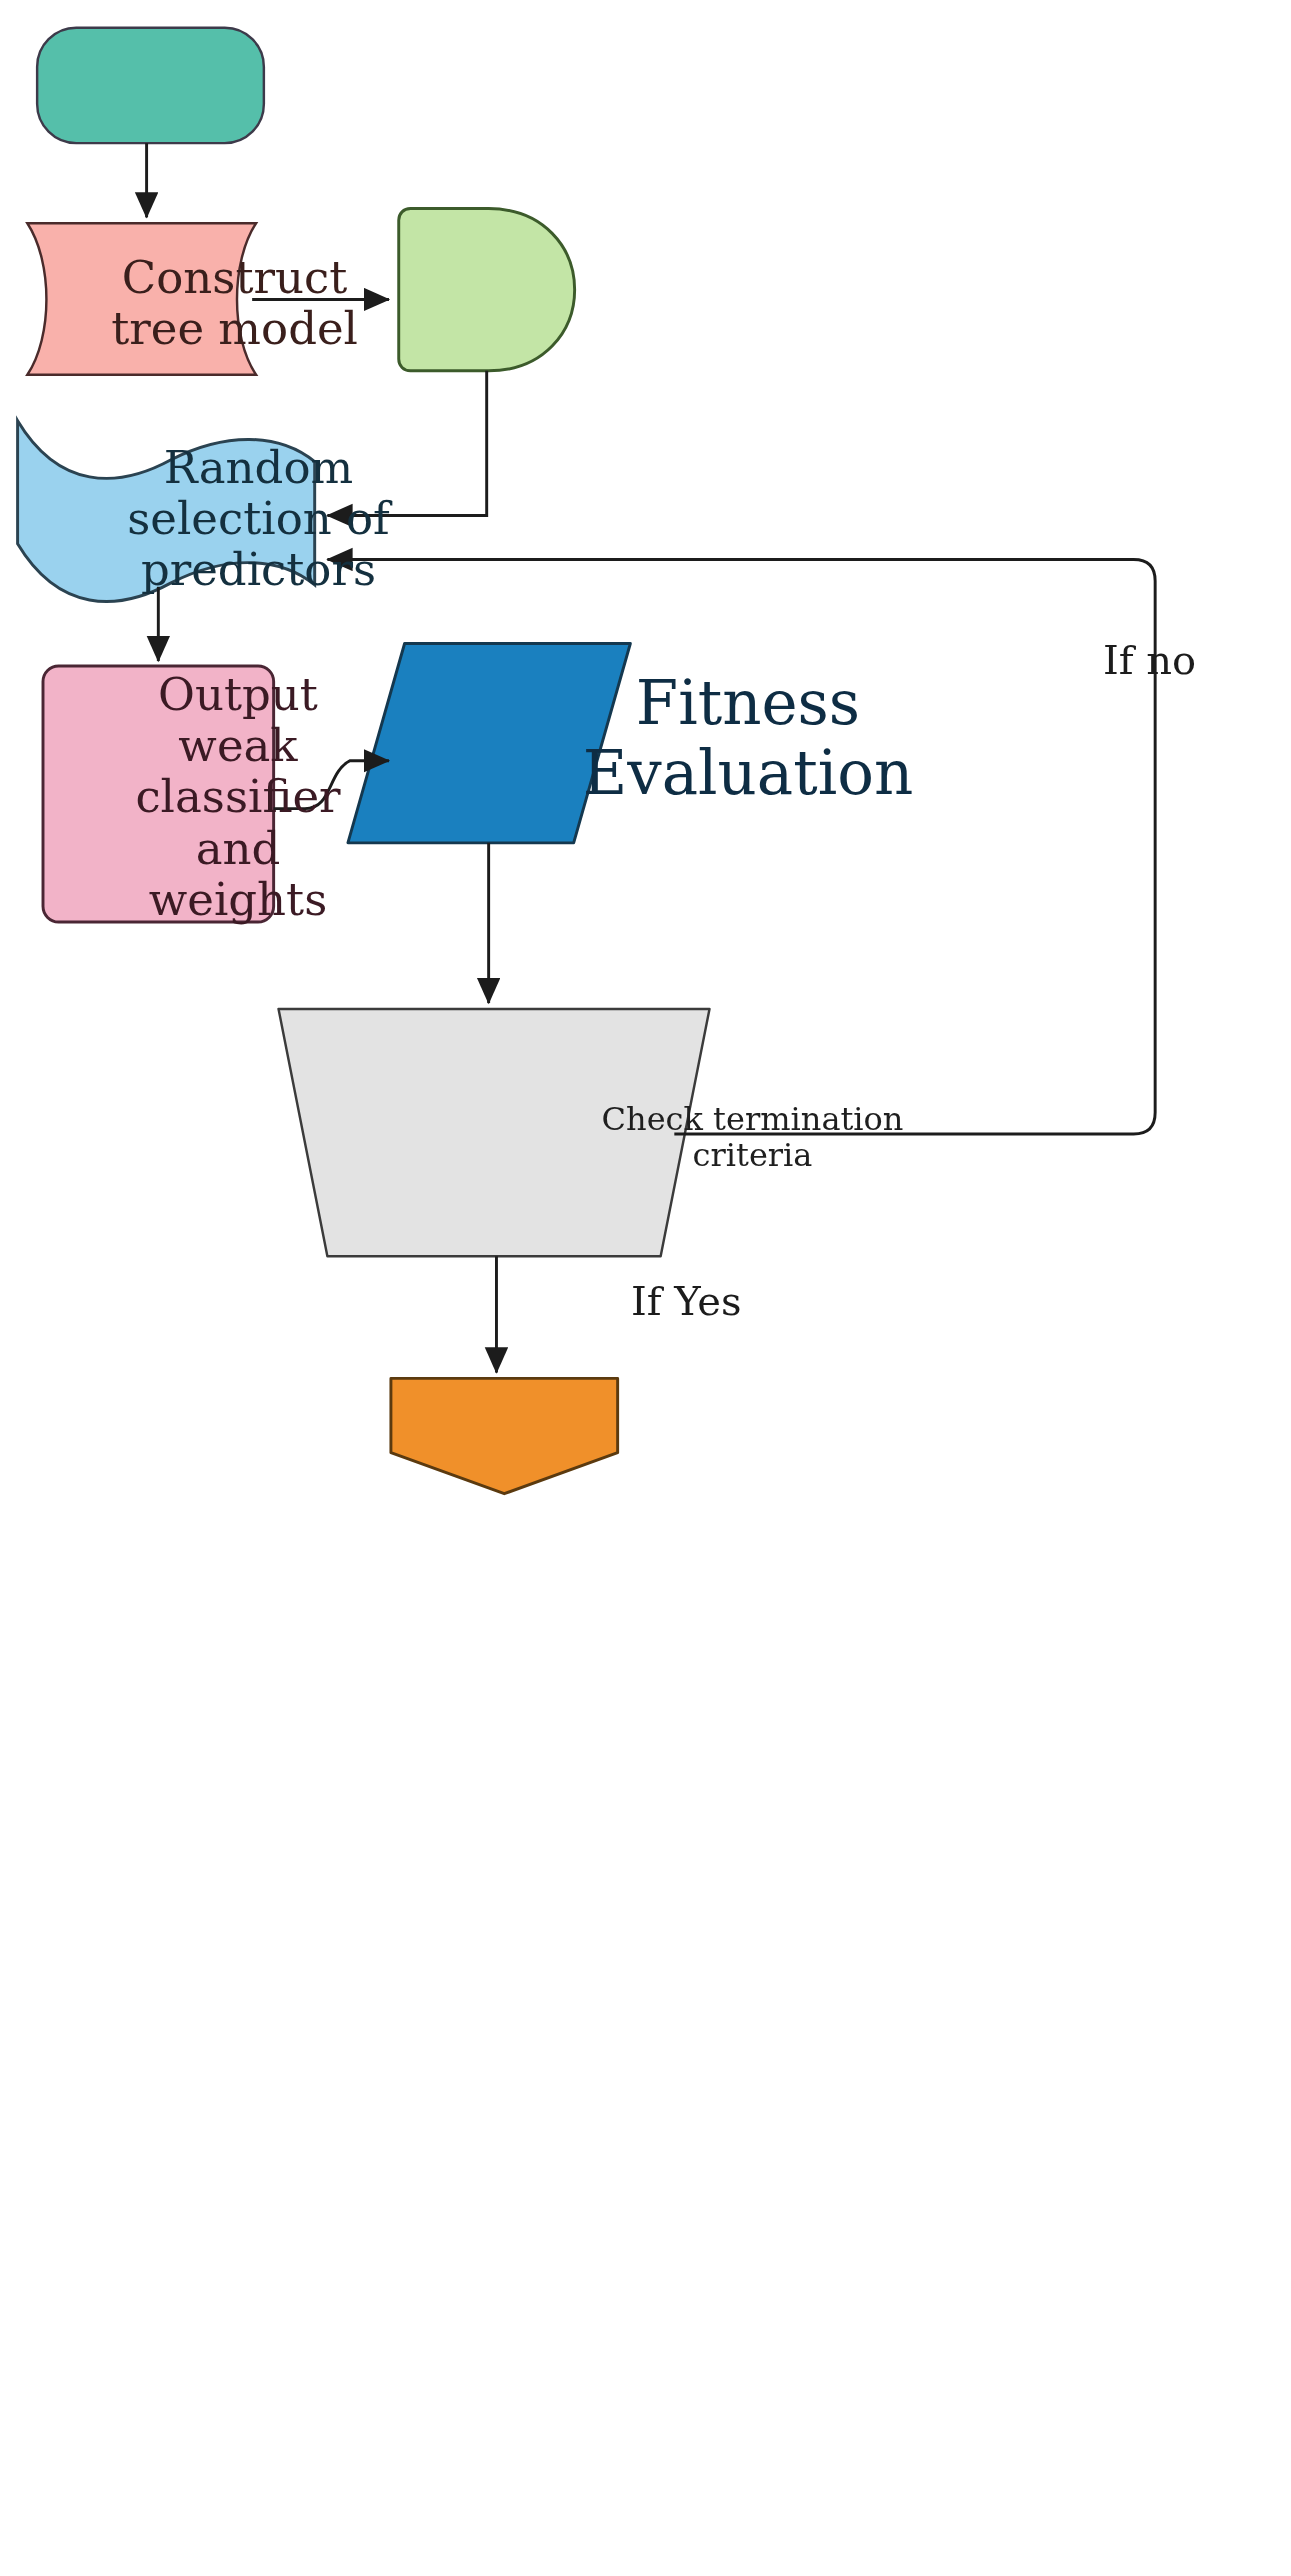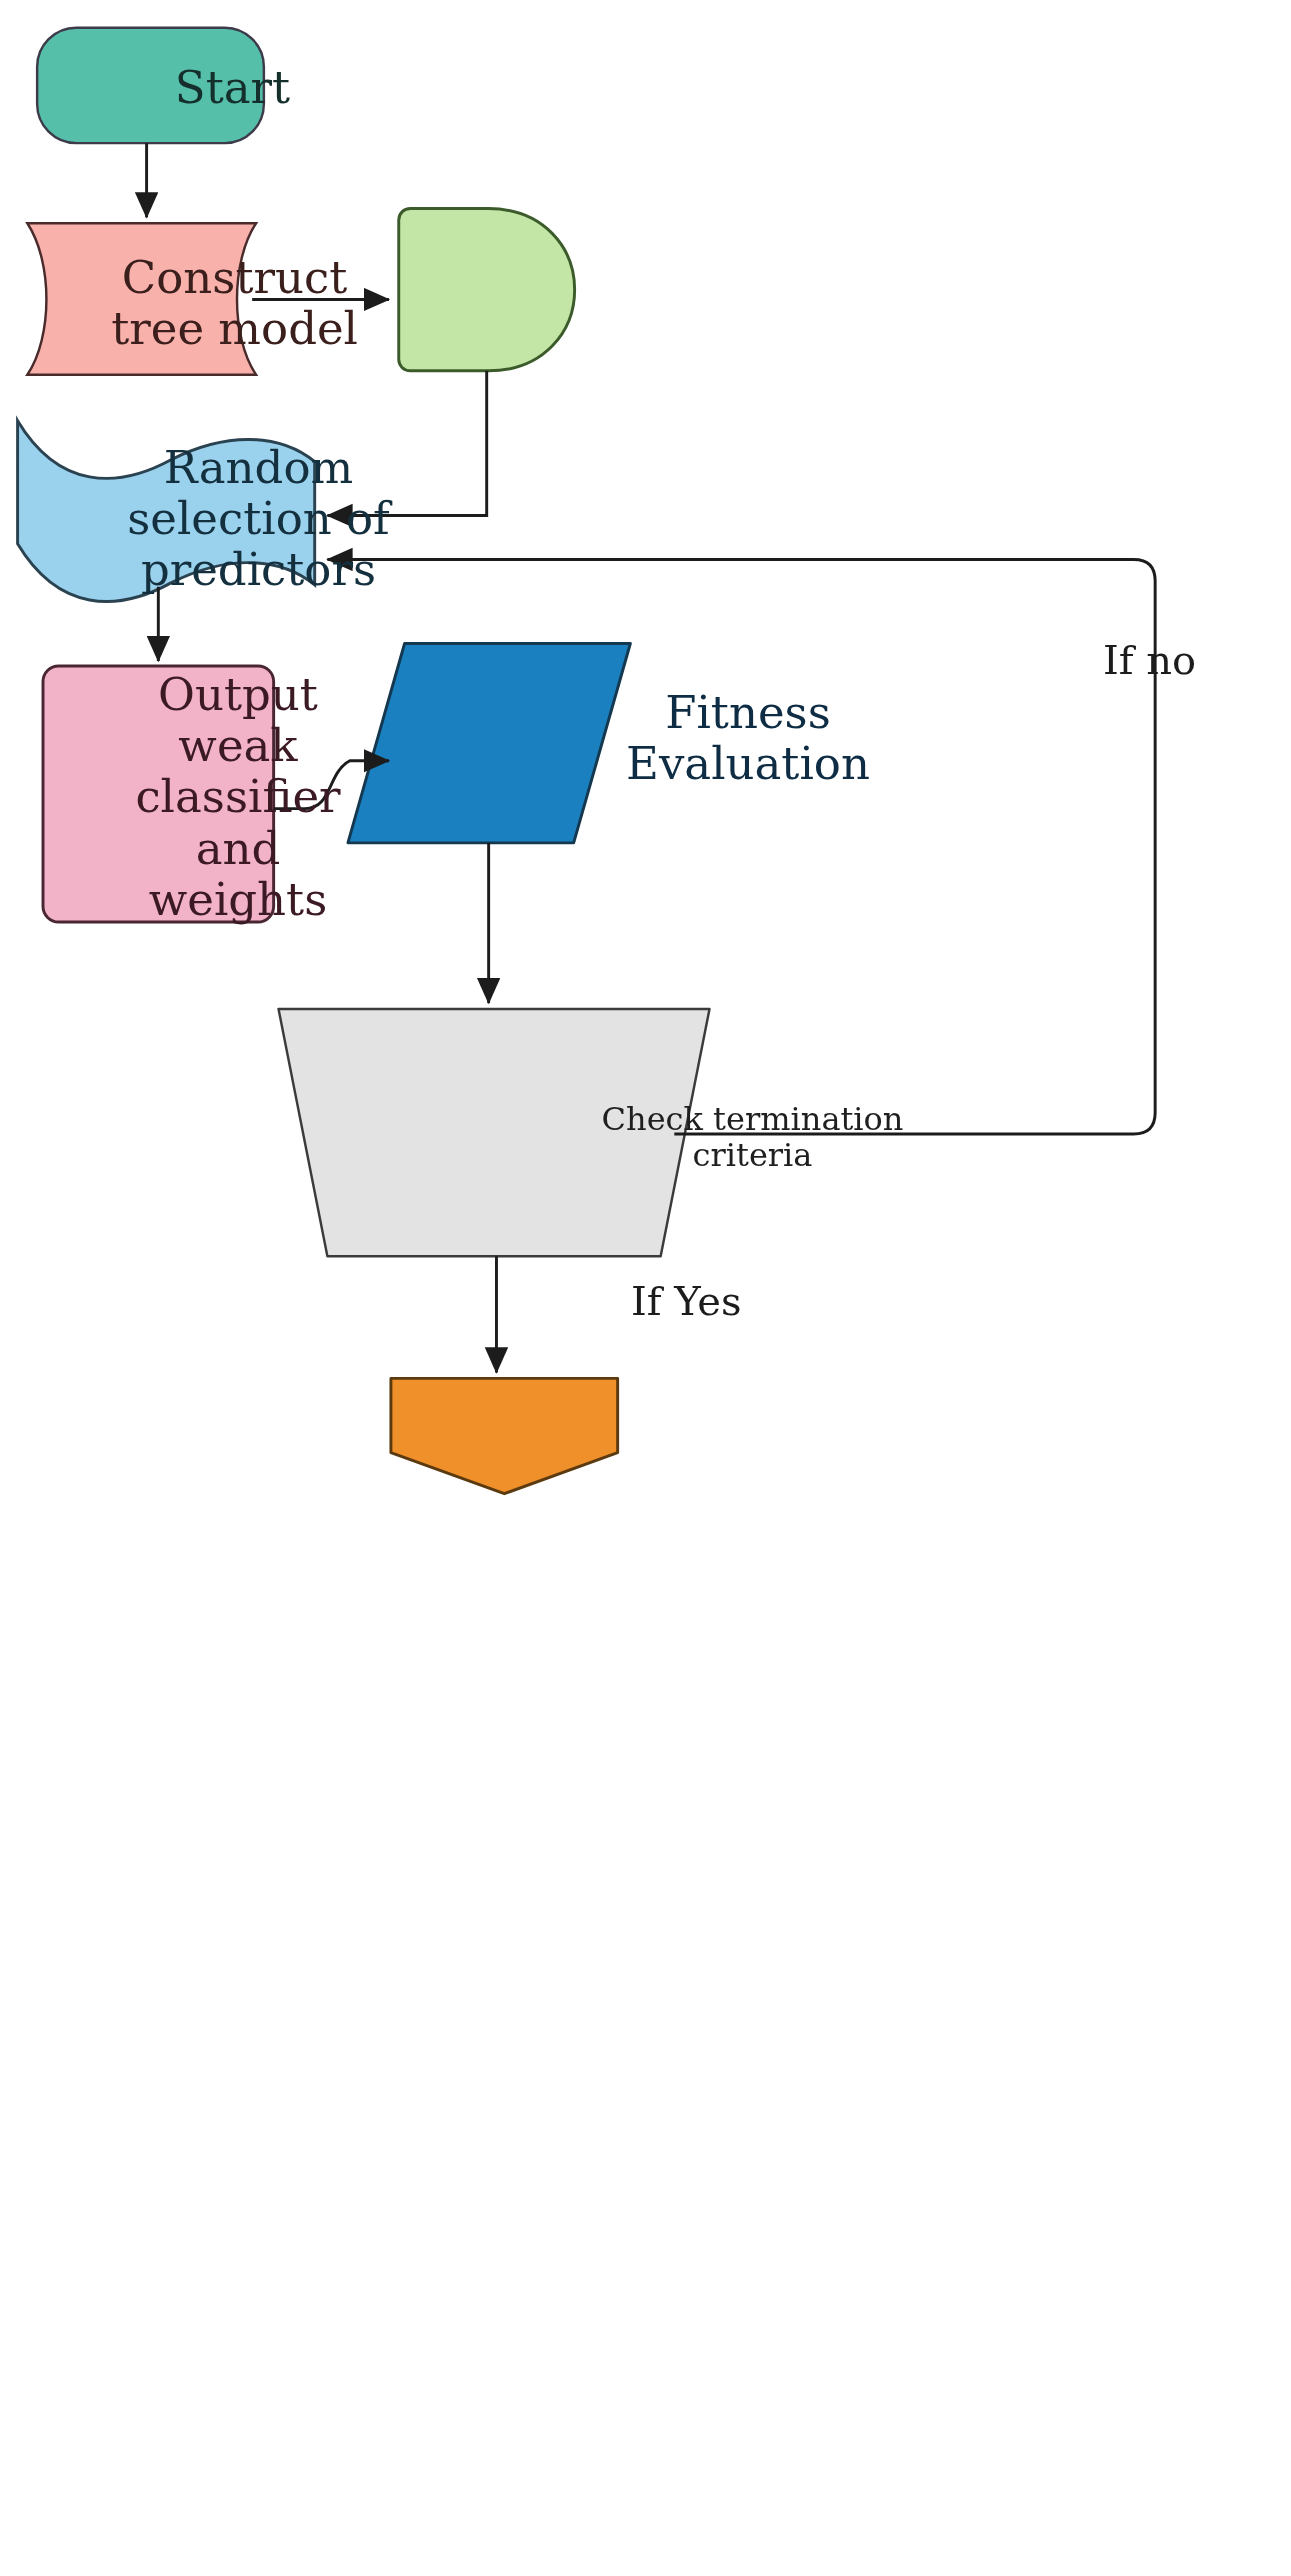--- a/index.html
+++ b/index.html
@@ -40,21 +40,21 @@
     font-size: 40px;
     line-height: 1;
     white-space: nowrap;
   }
   
   #label-start      { left: 37px;  top: 29px;   width: 391px;  height: 117px; font-size: 45px; color: #15302c; }
   #label-construct  { left: 19.6px;  top: 225px;  width: 430px;  height: 156px; font-size: 45px; color: #3a1f1c; }
   #label-insert     { left: 645px; top: 230px;  width: 225px;  height: 147px; font-size: 45px; color: #173d12; }
   #label-random     { left: 29px;  top: 445px;  width: 459px;  height: 147px; font-size: 45px; color: #14303f; }
   #label-output     { left: 62px;  top: 675px;  width: 352px;  height: 244px; font-size: 45px; color: #3b1a24; }
-  #label-fitness    { left: 577px; top: 684px;  width: 342px;  height: 108px; font-size: 45px; color: #0e2d44; }
+  #label-fitness    { left: 577px; top: 684px;  width: 342px;  height: 108px; font-size: 61px; color: #0e2d44; }
   #label-check      { left: 459px; top: 1083px; width: 587px;  height: 108px; font-size: 32px; color: #1f1f1f; text-align: center; }
   #label-end        { left: 626px; top: 1388px; width: 254px;  height: 68px;  font-size: 45px; color: #3c2206; }
   #label-if-no      { left: 1103px; top: 640px; }
   #label-if-yes     { left: 631px;  top: 1281px; }
 </style>
 </head>
 <body>
 
 <div id="flowchart-canvas">
 
@@ -112,21 +112,20 @@
     <path d="M 690 1160
              L 1160 1160
              Q 1182 1160, 1182 1138
              L 1182 594
              Q 1182 572, 1160 572
              L 335 572" fill="none" stroke="#1c1c1c" stroke-width="3" marker-end="url(#arrowhead)"></path>
 
     <path d="M 508 1285 L 508 1404" fill="none" stroke="#1c1c1c" stroke-width="3" marker-end="url(#arrowhead)"></path>
   </svg>
 
-  <div class="node-label" id="label-start">Start</div>
 
   <div class="node-label" id="label-construct">Construct
 tree model</div>
 
 
   <div class="node-label" id="label-random">Random
 selection of
 predictors</div>
 
   <div class="node-label" id="label-output">Output

